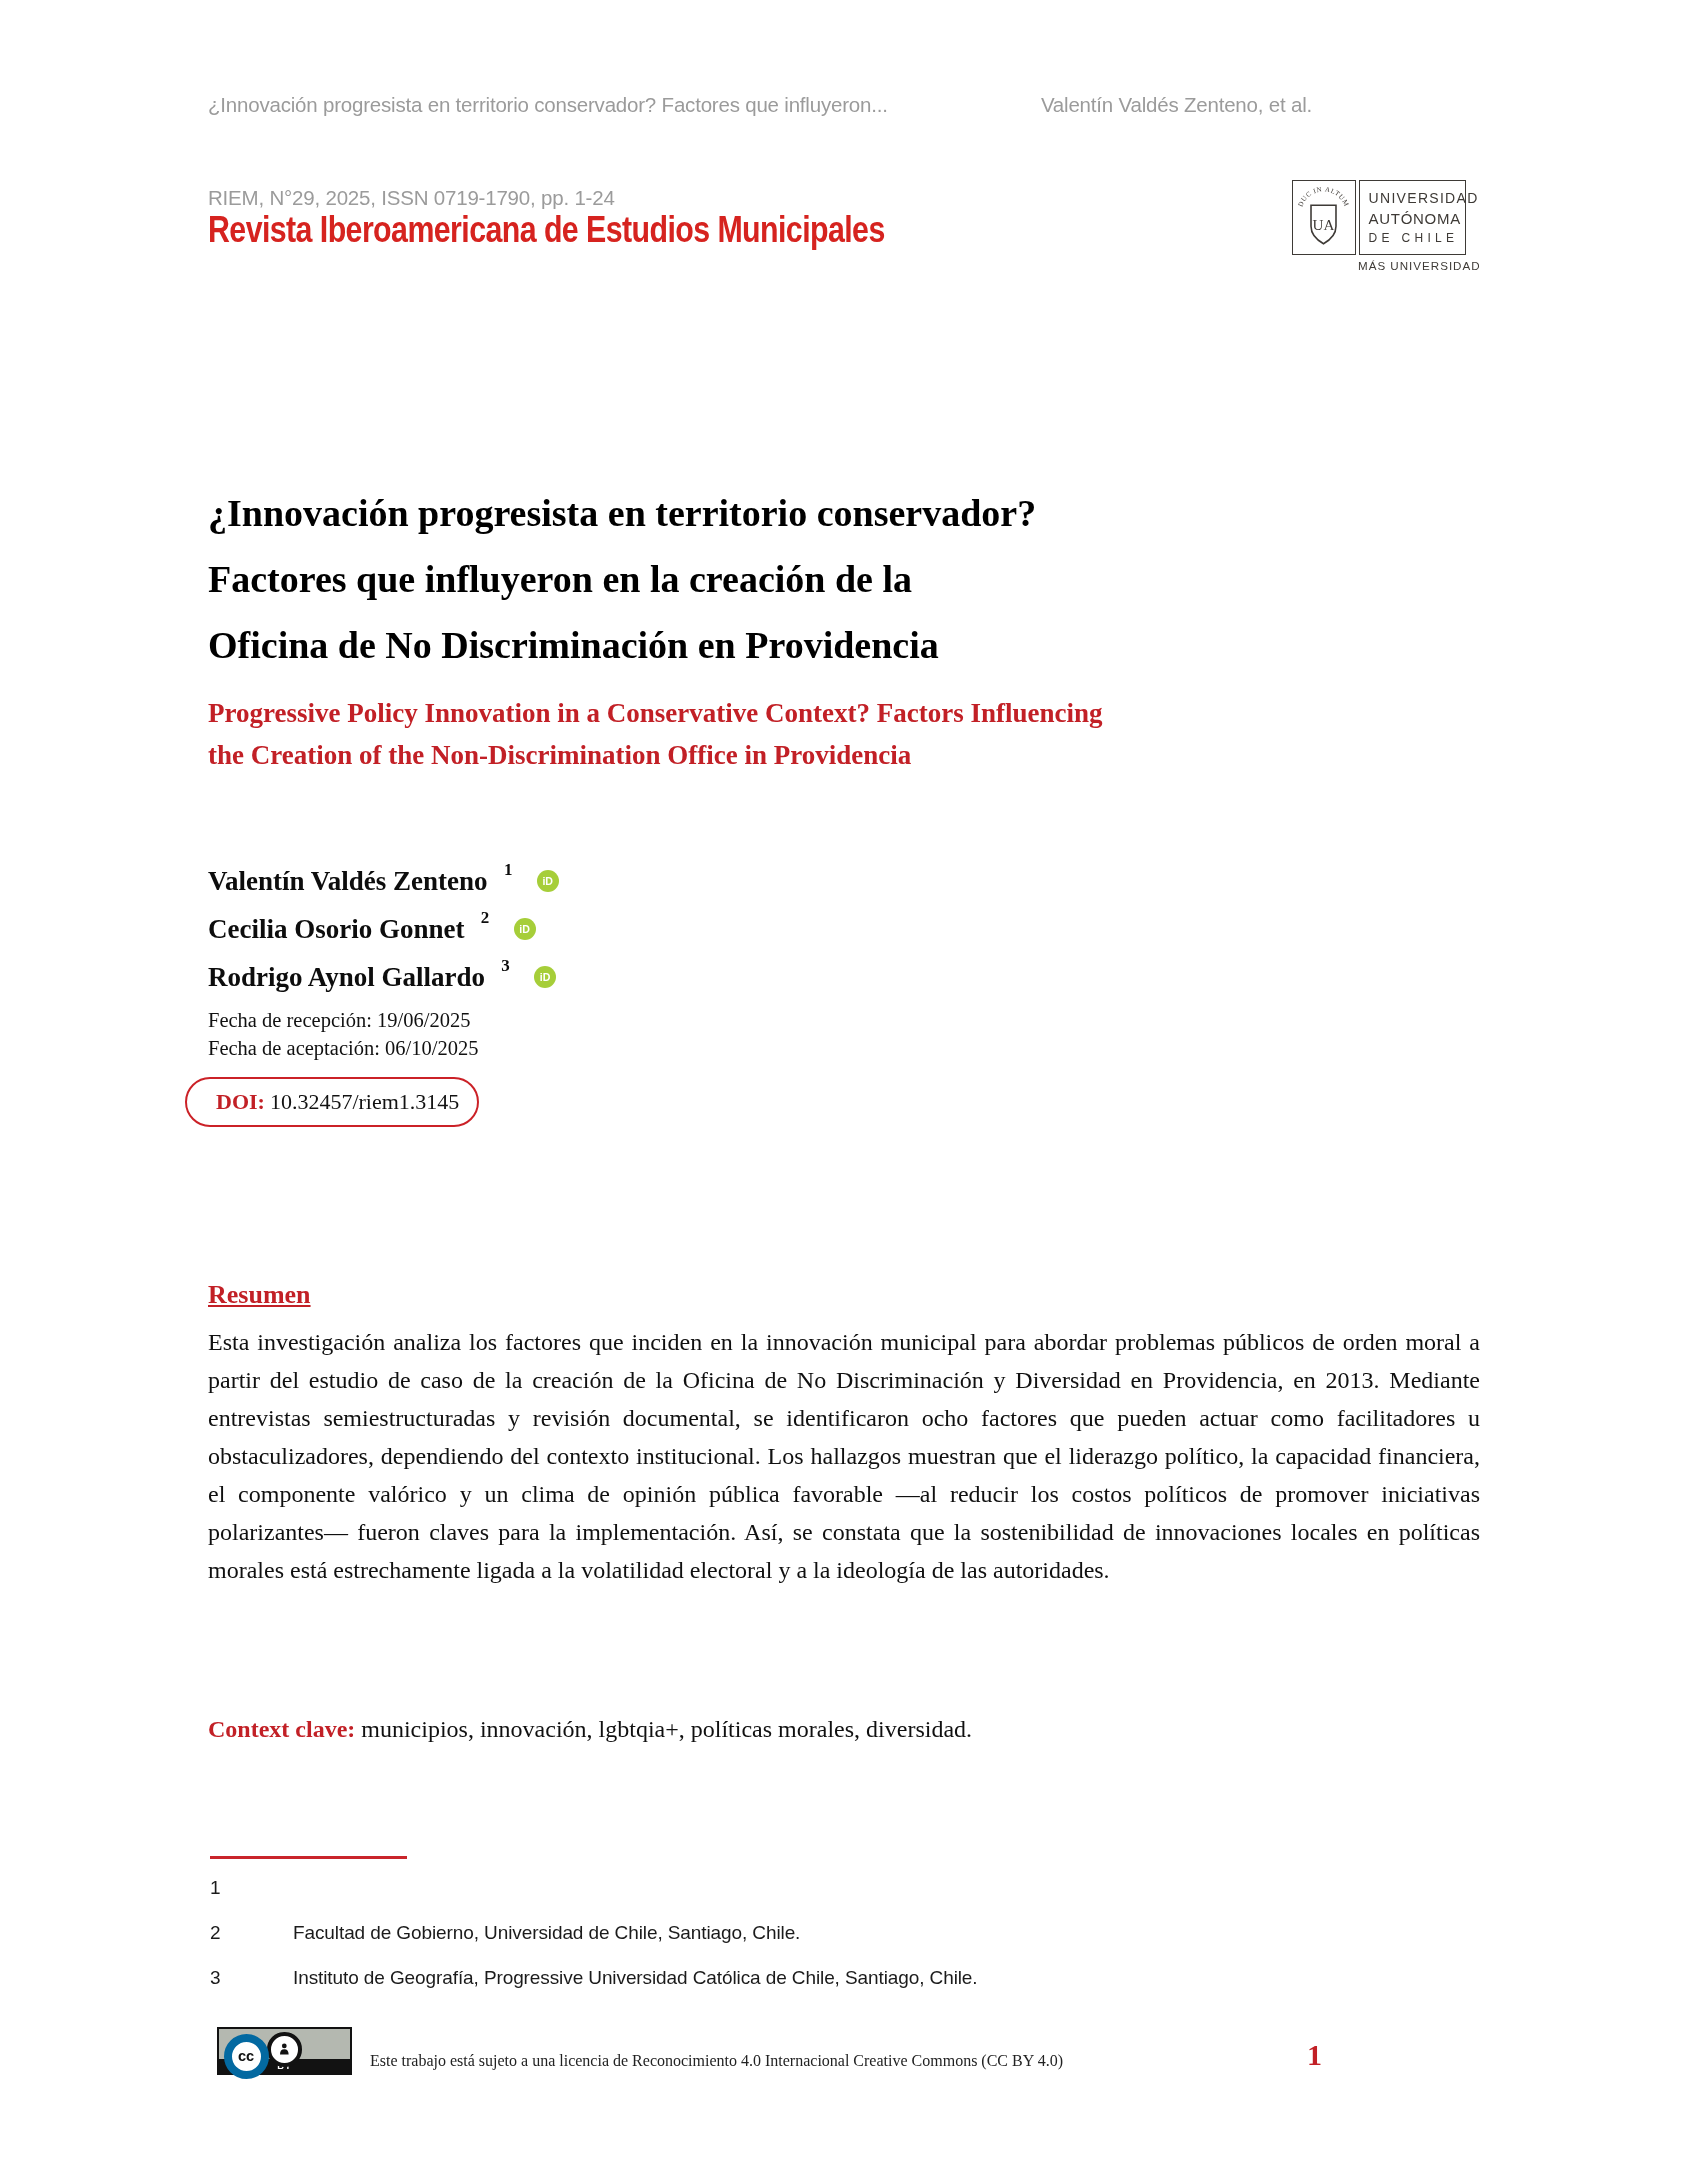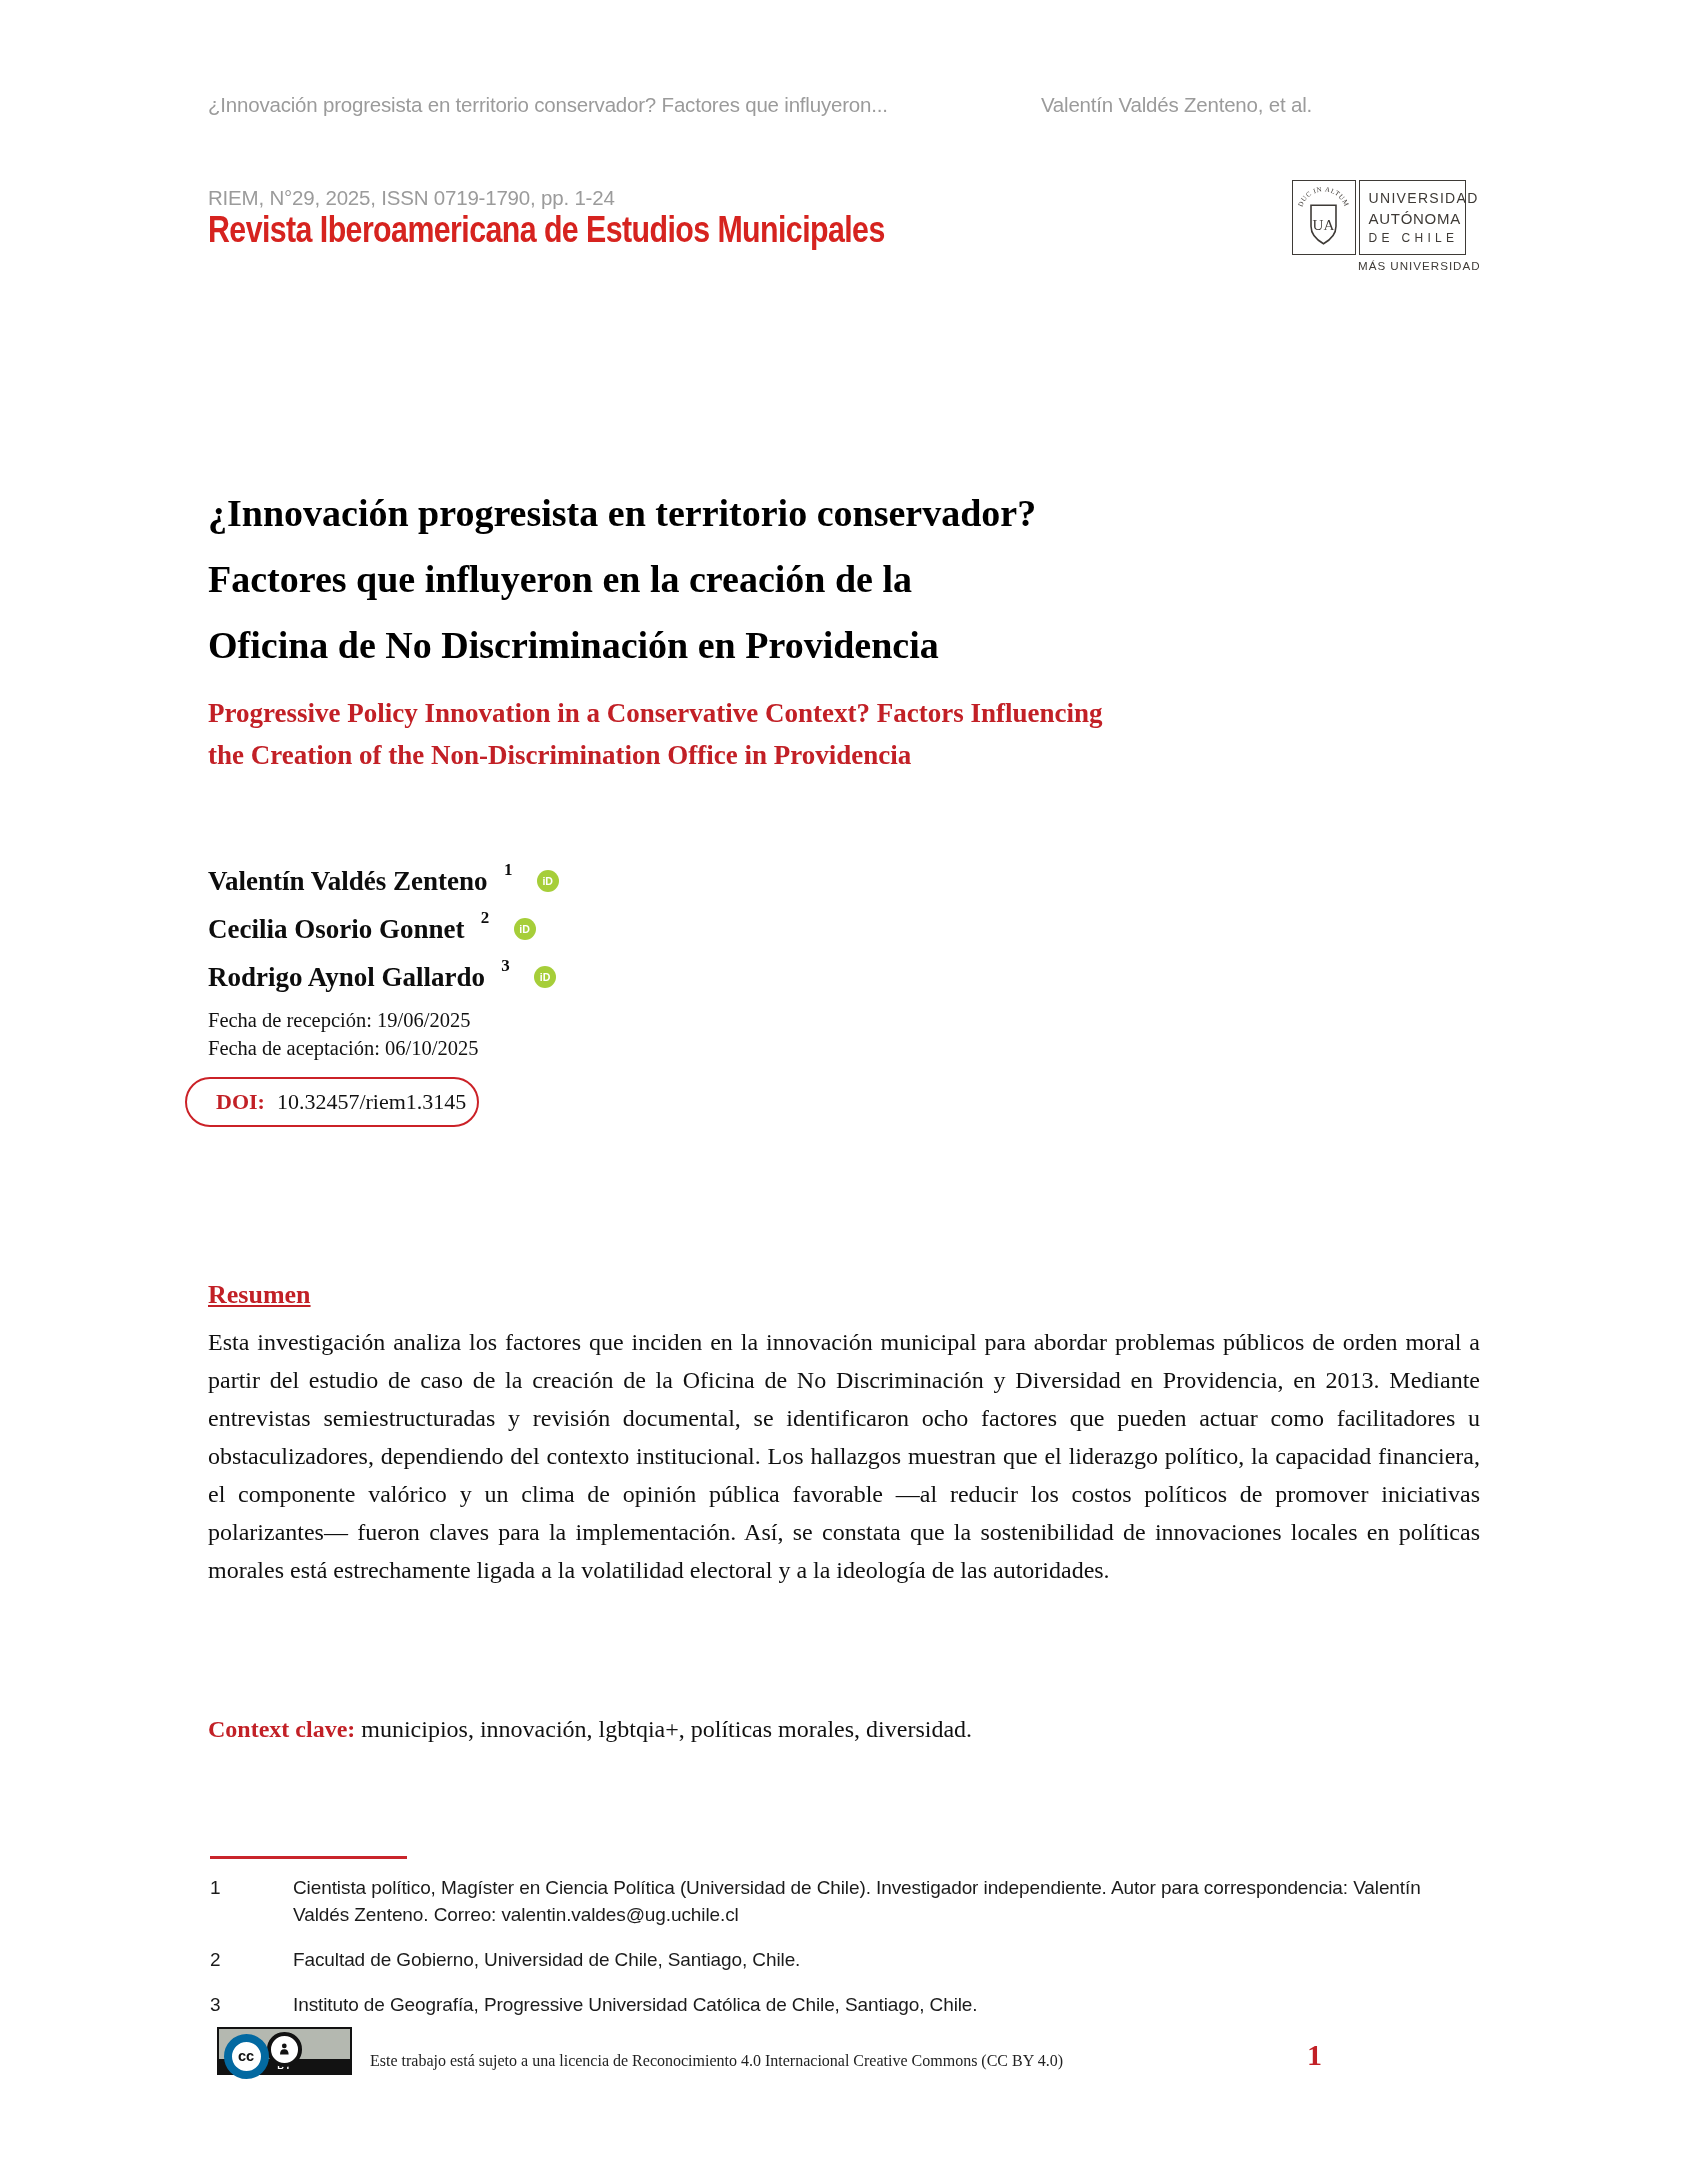--- a/index.html
+++ b/index.html
@@ -69,21 +69,21 @@
   }
   .dates{left:208px;top:1006px;font-size:20.5px;color:#111;line-height:28px;}
 
   
   .doi-pill{
     left:185px;top:1077px;width:294px;height:50px;border:2px solid #cb2127;
     border-radius:26.5px;box-sizing:border-box;
     display:flex;align-items:center;padding-left:29px;
     font-size:22px;color:#121212;white-space:nowrap;
   }
-  .doi-label{color:#c22026;font-weight:700;margin-right:12px;}
+  .doi-label{color:#c22026;font-weight:700;margin-right:5px;}
 
   
   .resumen-head{left:208px;top:1280px;font-size:26px;font-weight:700;color:#c22026;text-decoration:underline;}
   .abstract{
     left:208px;top:1323px;width:1272px;
     font-size:24px;line-height:38px;color:#101010;
     text-align:justify;
   }
   .keywords{left:208px;top:1716px;font-size:24px;color:#101010;white-space:nowrap;}
   .kw-label{color:#c22026;font-weight:700;}
@@ -189,21 +189,20 @@
   <div class="abs resumen-head">Resumen</div>
   <div class="abs abstract">Esta investigación analiza los factores que inciden en la innovación municipal para abordar problemas públicos de orden moral a partir del estudio de caso de la creación de la Oficina de No Discriminación y Diversidad en Providencia, en 2013. Mediante entrevistas semiestructuradas y revisión documental, se identificaron ocho factores que pueden actuar como facilitadores u obstaculizadores, dependiendo del contexto institucional. Los hallazgos muestran que el liderazgo político, la capacidad financiera, el componente valórico y un clima de opinión pública favorable —al reducir los costos políticos de promover iniciativas polarizantes— fueron claves para la implementación. Así, se constata que la sostenibilidad de innovaciones locales en políticas morales está estrechamente ligada a la volatilidad electoral y a la ideología de las autoridades.</div>
   <div class="abs keywords">
     <span class="kw-label">Context clave:</span><span> municipios, innovación, lgbtqia+, políticas morales, diversidad.</span>
   </div>
 
   <div class="abs fn-divider"></div>
   <div class="abs footnotes">
     <div class="fn-row">
       <div class="fn-num">1</div>
-      <div class="fn-text">Cientista político, Magíster en Ciencia Política (Universidad de Chile). Investigador independiente. Autor para correspondencia: Valentín Valdés Zenteno. Correo: valentin.valdes@ug.uchile.cl</div>
     </div>
     <div class="fn-row">
       <div class="fn-num">2</div>
       <div class="fn-text">Facultad de Gobierno, Universidad de Chile, Santiago, Chile.</div>
     </div>
     <div class="fn-row">
       <div class="fn-num">3</div>
       <div class="fn-text">Instituto de Geografía, Progressive Universidad Católica de Chile, Santiago, Chile.</div>
     </div>
   </div>

